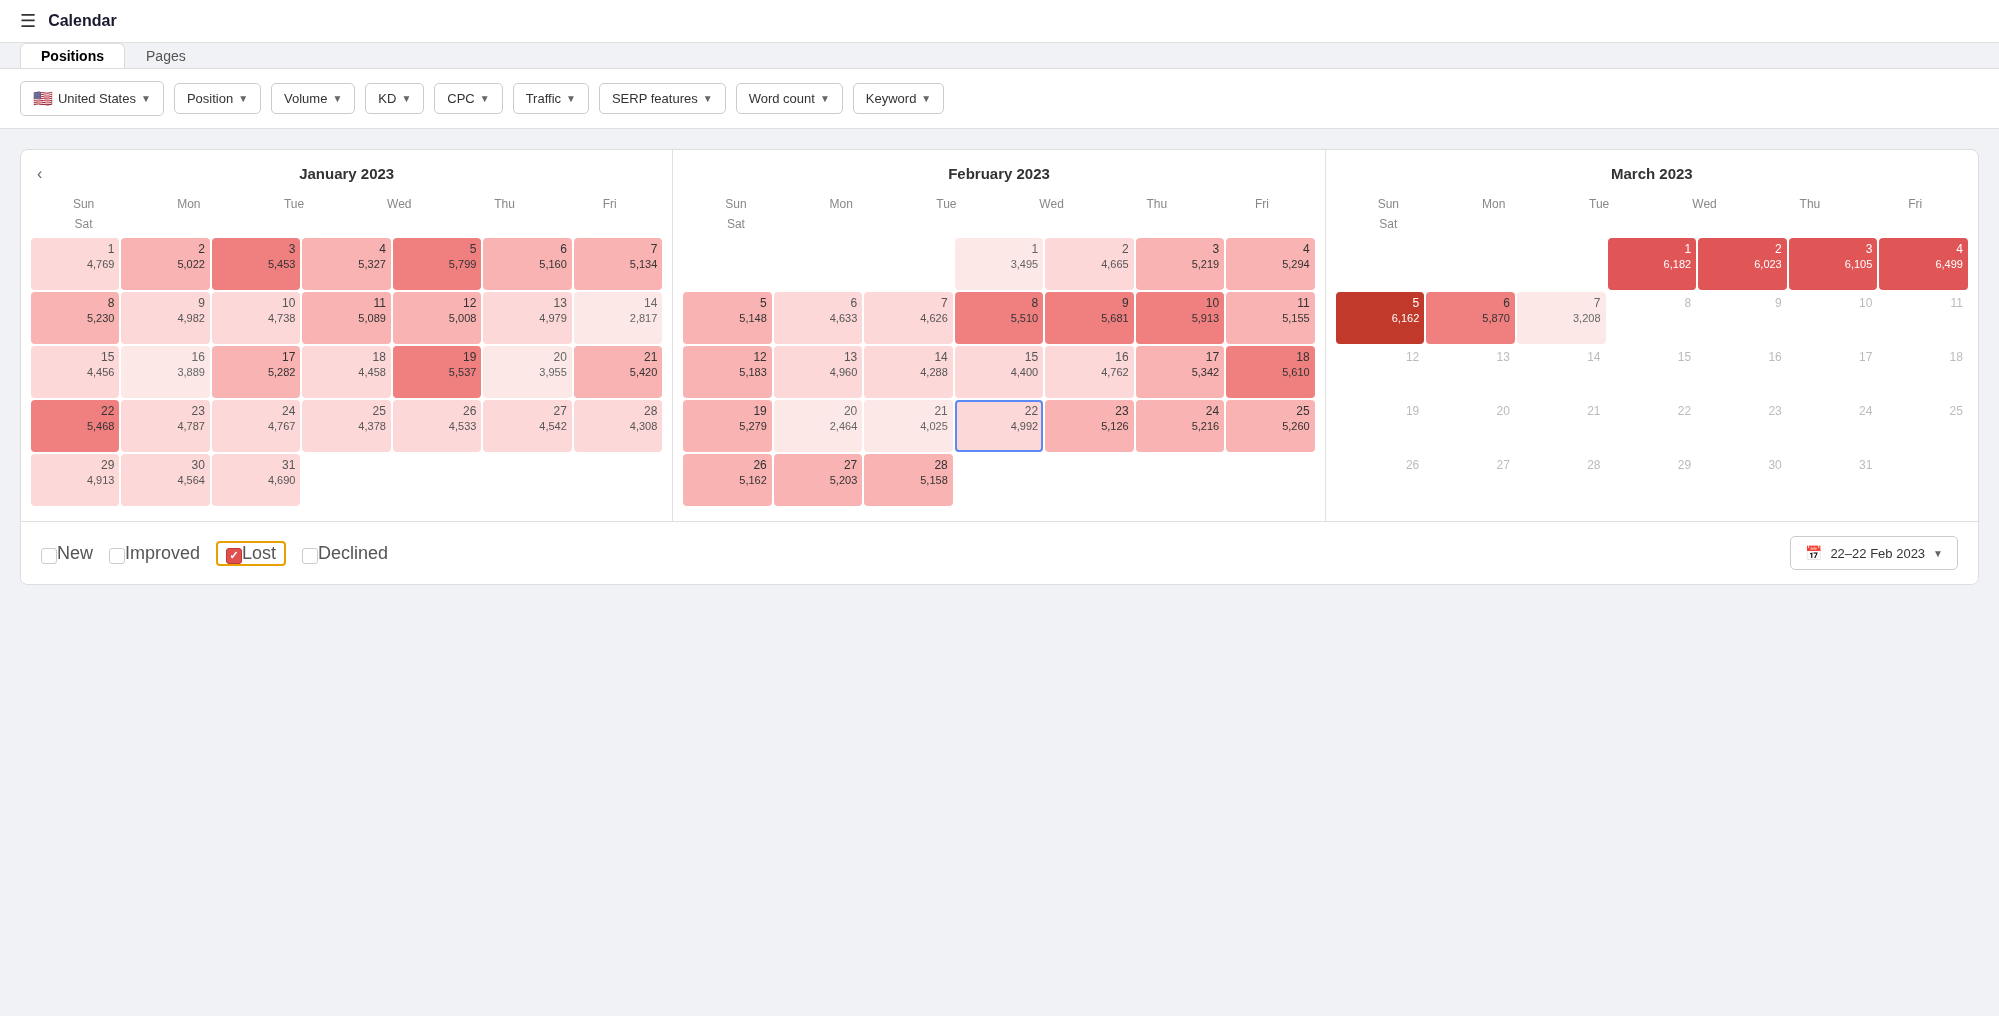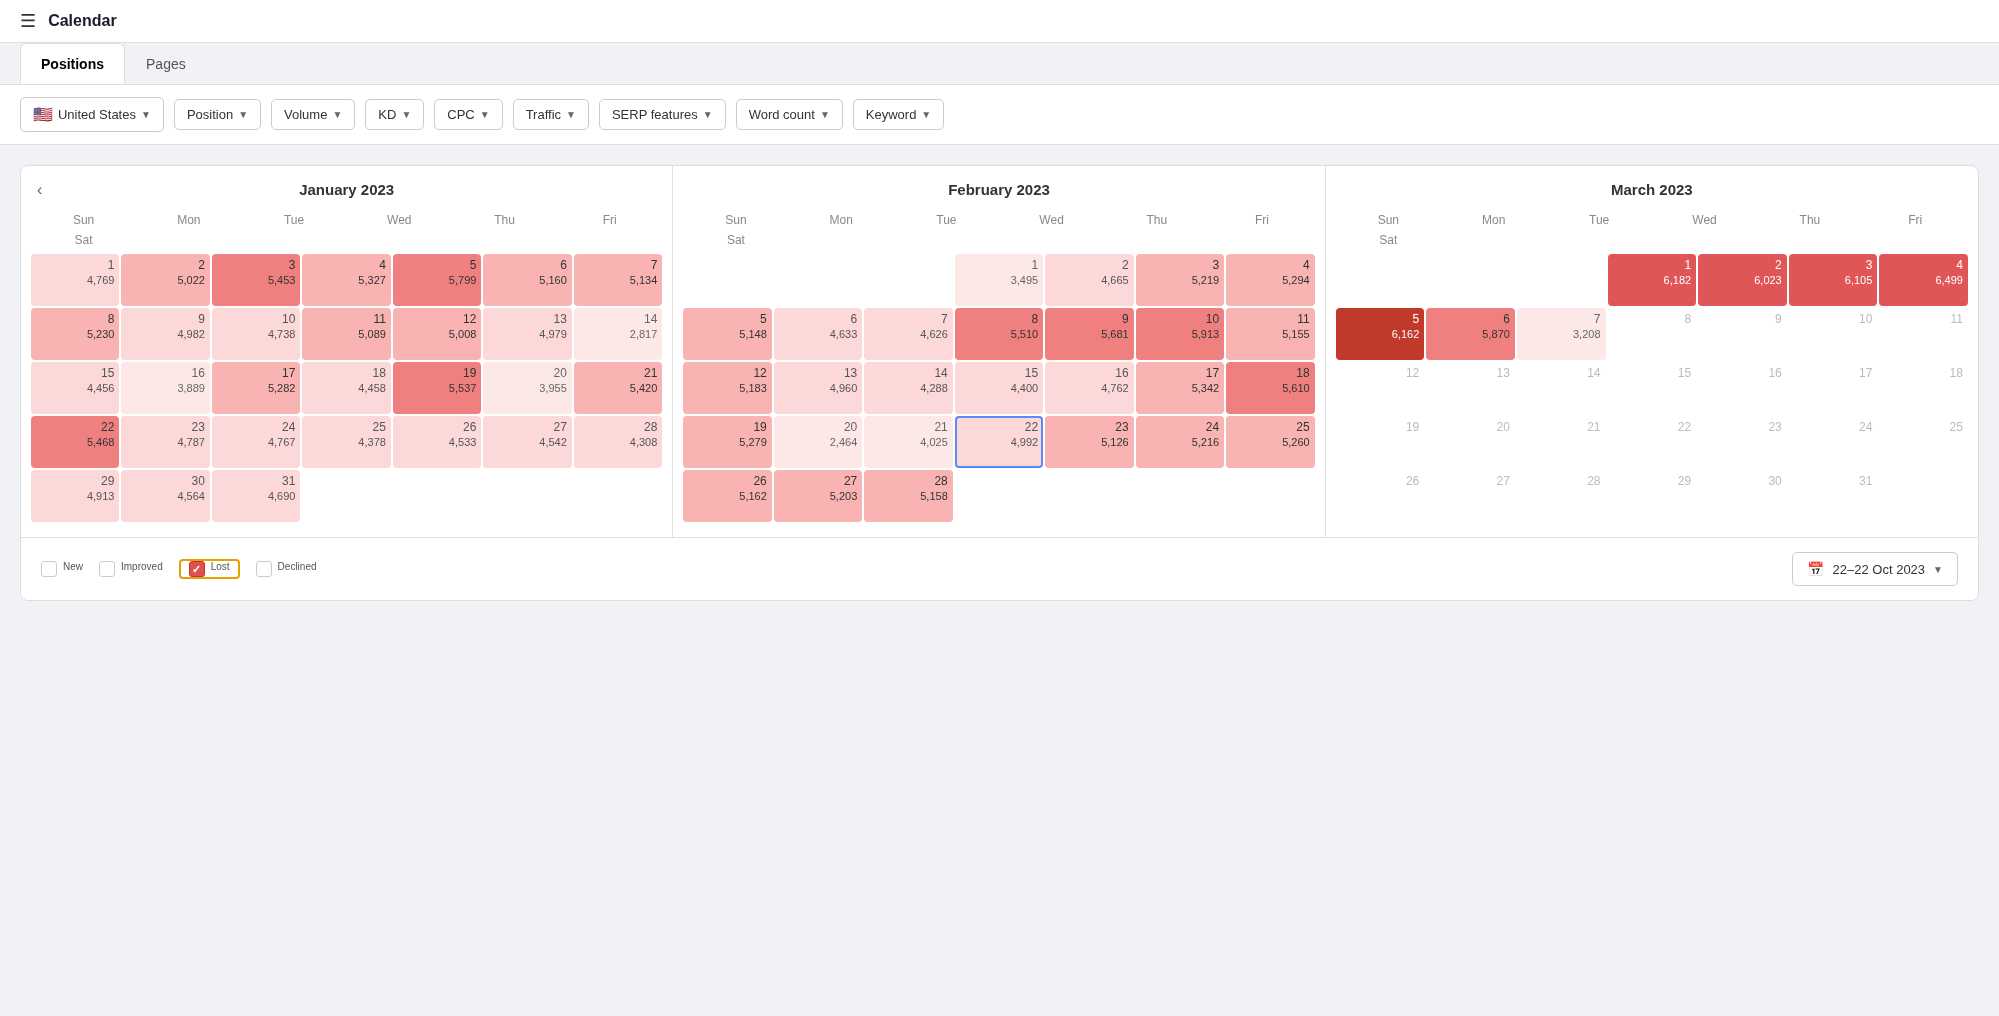--- a/index.html
+++ b/index.html
@@ -18,21 +18,21 @@
 
     .tabs-bar {
       background: #f0f2f5;
       padding: 0 20px;
       display: flex;
       align-items: flex-end;
       gap: 0;
       border-bottom: 1px solid #ddd;
     }
     .tab {
-      padding: 12px 20px;
+      padding: 4px 20px;
       cursor: pointer;
       font-size: 14px;
       font-weight: 500;
       border: 1px solid transparent;
       border-bottom: none;
       border-radius: 6px 6px 0 0;
       background: transparent;
       color: #555;
     }
     .tab.active {
@@ -170,23 +170,23 @@
       border-top: 1px solid #e0e0e0;
       background: #fff;
     }
     .legend {
       display: flex;
       align-items: center;
       gap: 16px;
     }
     .legend-item {
       display: flex;
-      align-items: flex-start;
-      gap: 6px;
-      font-size: 10px;
+      align-items: flex-end;
+      gap: 0;
+      font-size: 18px;
       color: #555;
     }
     .legend-checkbox {
       width: 16px;
       height: 16px;
       border: 1px solid #ccc;
       border-radius: 3px;
       background: #fff;
       display: flex;
       align-items: center;
@@ -684,18 +684,18 @@
           <div class="legend-checkbox checked"></div>
           <span>Lost</span>
         </div>
         <div class="legend-item">
           <div class="legend-checkbox"></div>
           <span>Declined</span>
         </div>
       </div>
       <button class="date-range-btn">
         <span class="calendar-icon">📅</span>
-        <span>22–22 Oct 2023</span>
+        <span>22–22 Feb 2023</span>
         <span style="font-size:10px;color:#666">▼</span>
       </button>
     </div>
   </div>
 </div>
 
 </body></html>

